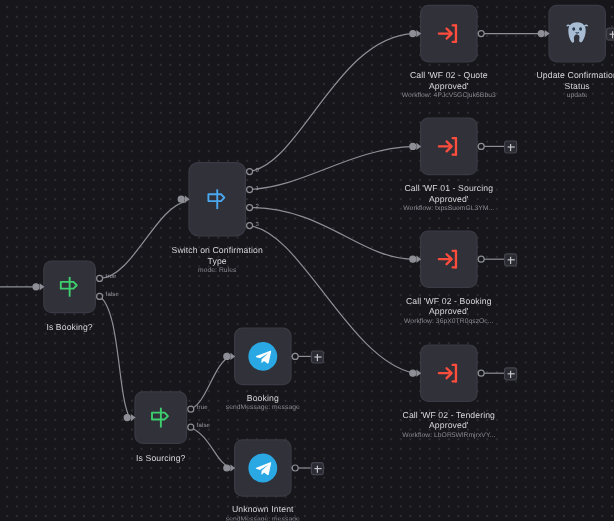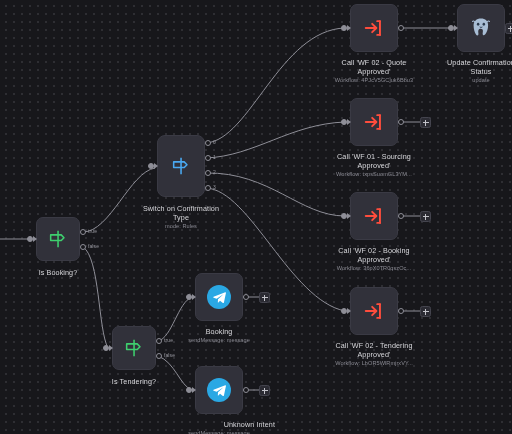--- a/index.html
+++ b/index.html
@@ -210,21 +210,21 @@
         <rect x="11.2" y="3" width="1.7" height="18" fill="#3ecf6e"></rect>
         <path d="M4 7.5 H15.5 L18.5 10.6 L15.5 13.7 H4 Z" fill="none" stroke="#3ecf6e" stroke-width="1.7" stroke-linejoin="round"></path>
       </svg>
     </div>
     <div class="port filled" style="left:-9px; top:19px;"></div>
     <div class="arrow-in" style="left:-3px; top:19px;"></div>
     <div class="port" style="left:44px; top:12px;"></div>
     <div class="port-label" style="left:52px; top:11px;">true</div>
     <div class="port" style="left:44px; top:27px;"></div>
     <div class="port-label" style="left:52px; top:26px;">false</div>
-    <div class="node-label" style="left:-28px; top:51px; width:100px;">Is Tendering?</div>
+    <div class="node-label" style="left:-28px; top:51px; width:100px;">Is Sourcing?</div>
   </div>
 
   <div class="node" style="left:350px; top:4px;">
     <div class="node-box sq-node">
       <svg class="icon-svg" width="22" height="22" viewBox="0 0 24 24">
         <path d="M3 12 H14" stroke="#ff4d3d" stroke-width="2.1" stroke-linecap="round"></path>
         <path d="M10 7.5 L14.6 12 L10 16.5" fill="none" stroke="#ff4d3d" stroke-width="2.1" stroke-linecap="round" stroke-linejoin="round"></path>
         <path d="M18.5 4.5 V19.5" stroke="#ff4d3d" stroke-width="2.1" stroke-linecap="round"></path>
         <path d="M15.5 4.5 H18.5" stroke="#ff4d3d" stroke-width="2.1" stroke-linecap="round"></path>
         <path d="M15.5 19.5 H18.5" stroke="#ff4d3d" stroke-width="2.1" stroke-linecap="round"></path>
@@ -346,18 +346,18 @@
           <path d="M21.2 3.6 L2.5 10.8 C1.8 11.1 1.9 12.1 2.6 12.3 L7.4 13.8
                    L18.3 6.9 L9.6 14.9 L9.3 19.9 C9.8 20.1 10.3 19.8 10.6 19.4
                    L12.8 17.2 L17.4 20.6 C18.1 21 18.9 20.6 19.1 19.8
                    L22.3 4.9 C22.5 4 21.9 3.3 21.2 3.6 Z" fill="#ffffff"></path>
         </svg>
       </div>
     </div>
     <div class="port filled" style="left:-9px; top:21px;"></div>
     <div class="arrow-in" style="left:-3px; top:21px;"></div>
     <div class="port" style="left:48px; top:21px;"></div>
-    <div class="node-label" style="left:-32px; top:54px; width:112px;text-align:right;">Unknown Intent</div>
+    <div class="node-label" style="left:-32px; top:54px; width:112px;">Unknown Intent</div>
     <div class="node-sub" style="left:-32px; top:64px; width:112px;">sendMessage: message</div>
   </div>
   <div class="plus-btn" style="left:259px; top:385px;"></div>
 
 </div>
 
 </body></html>

